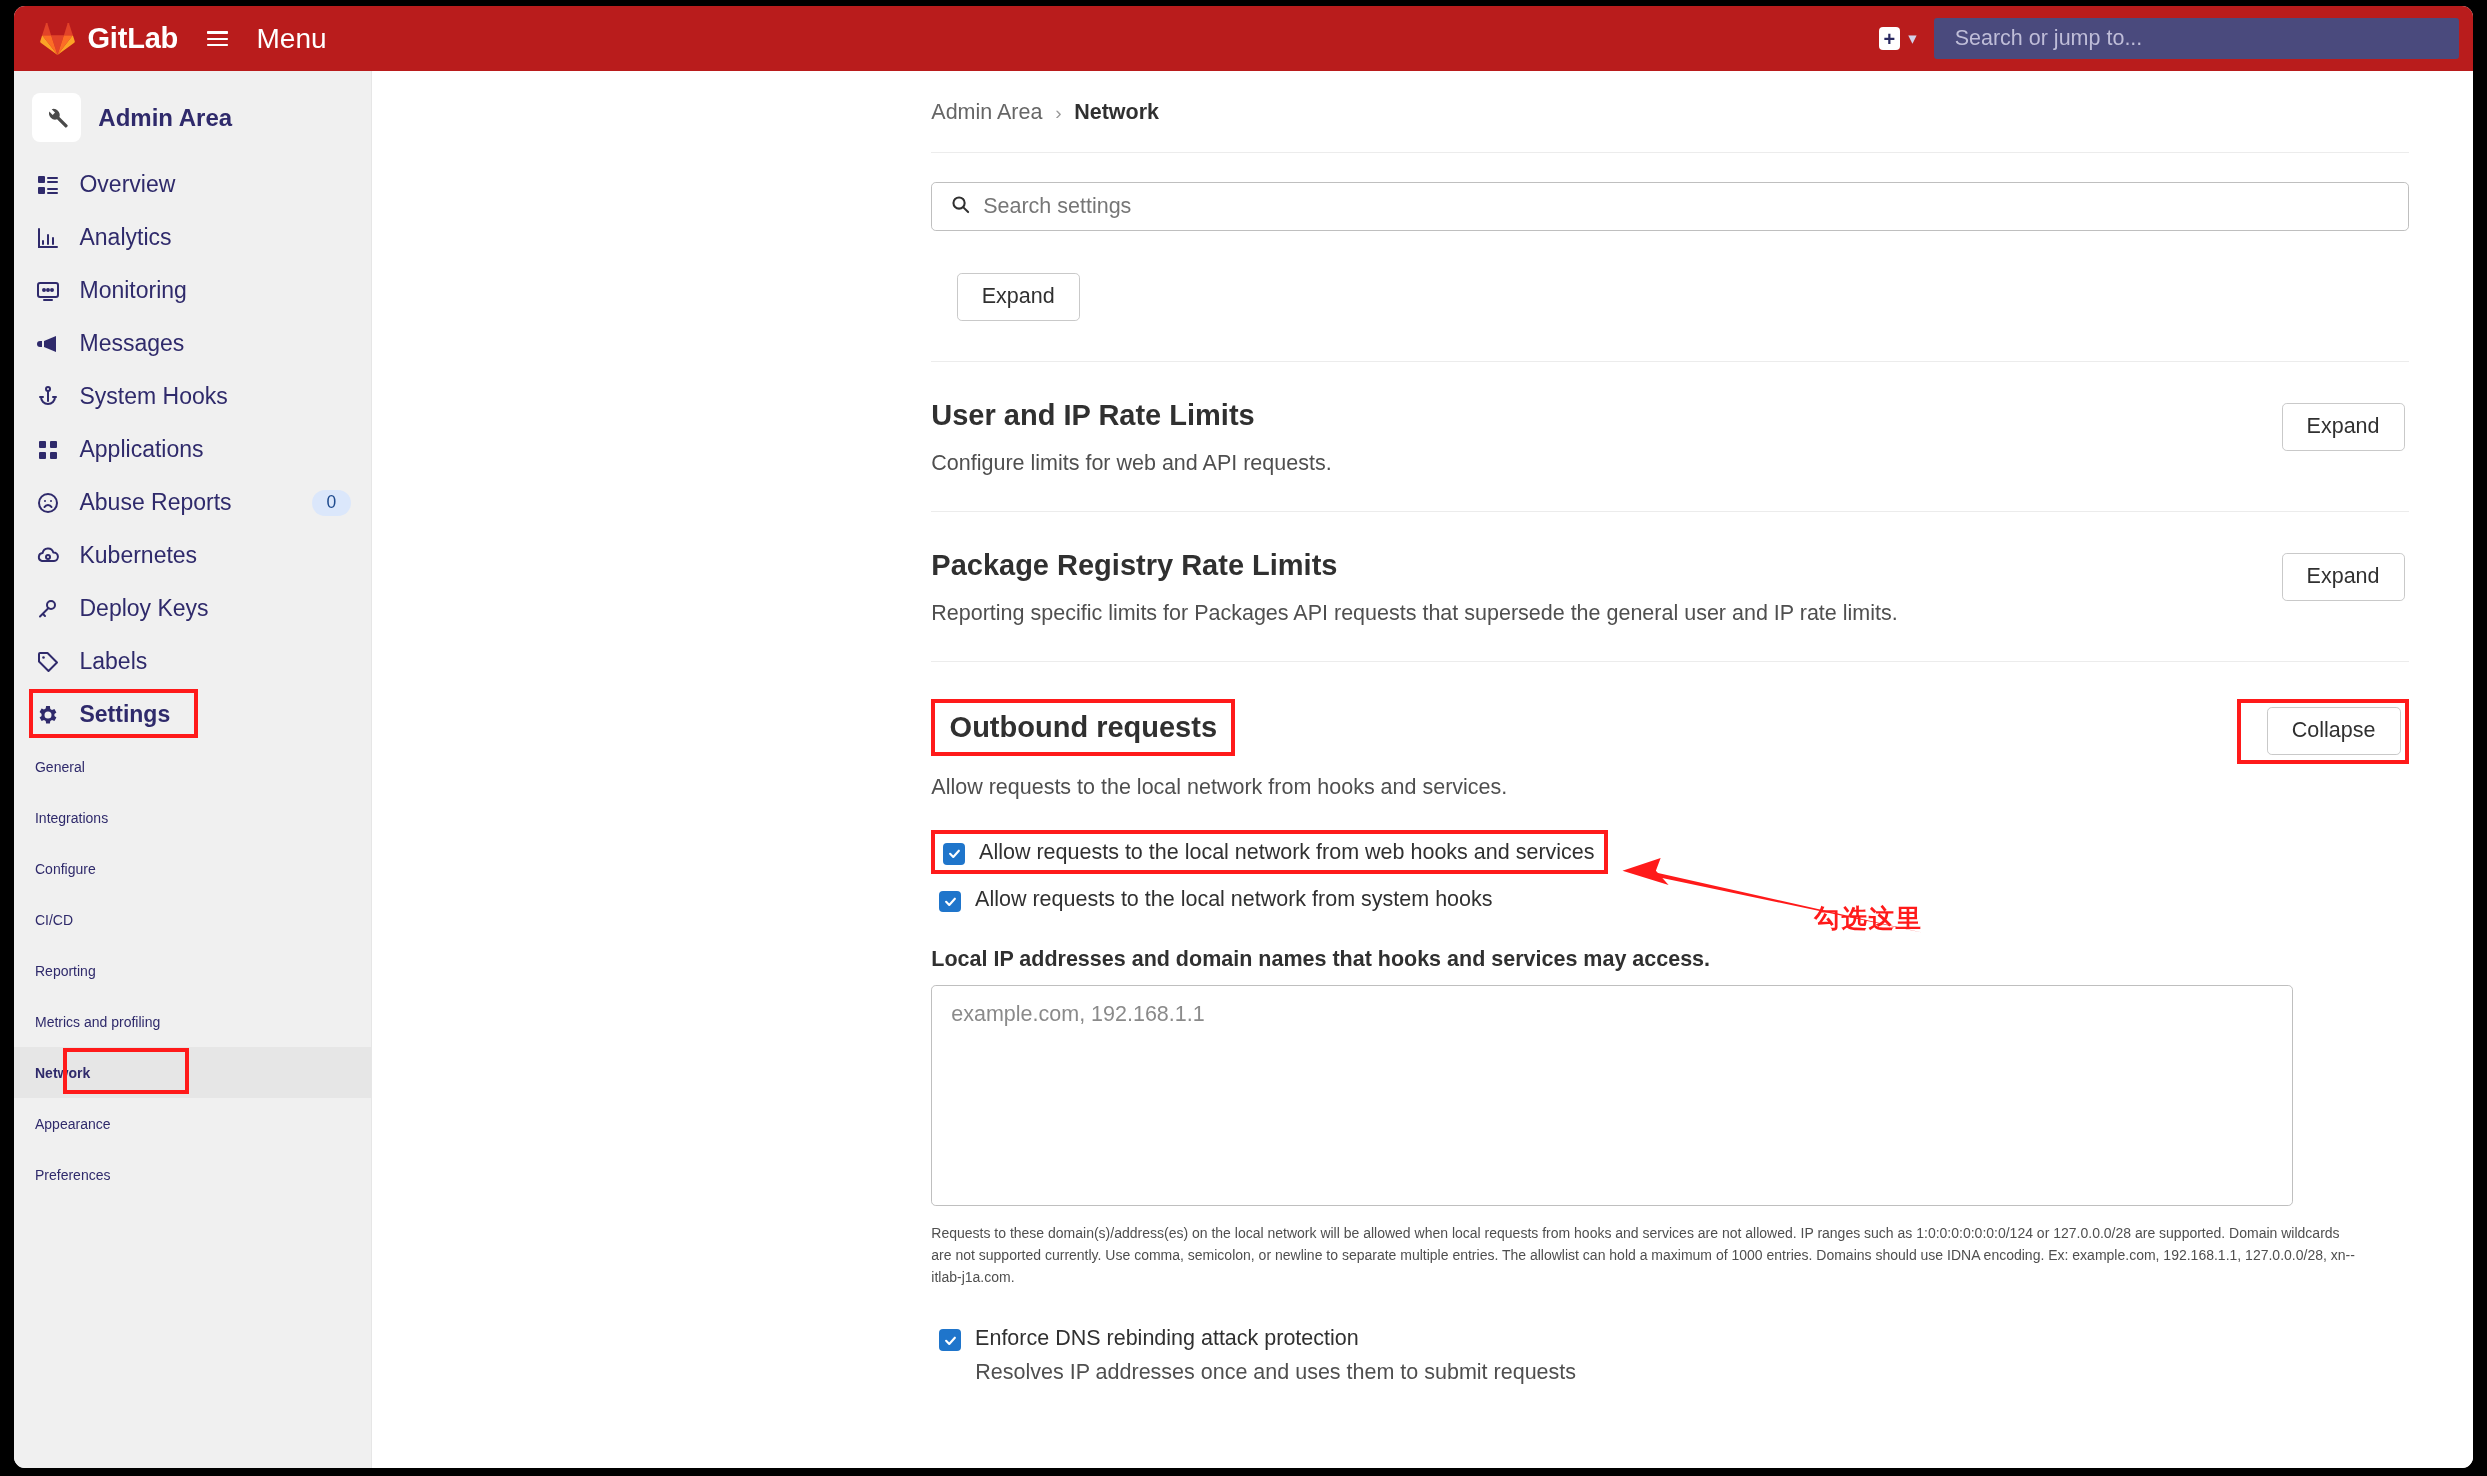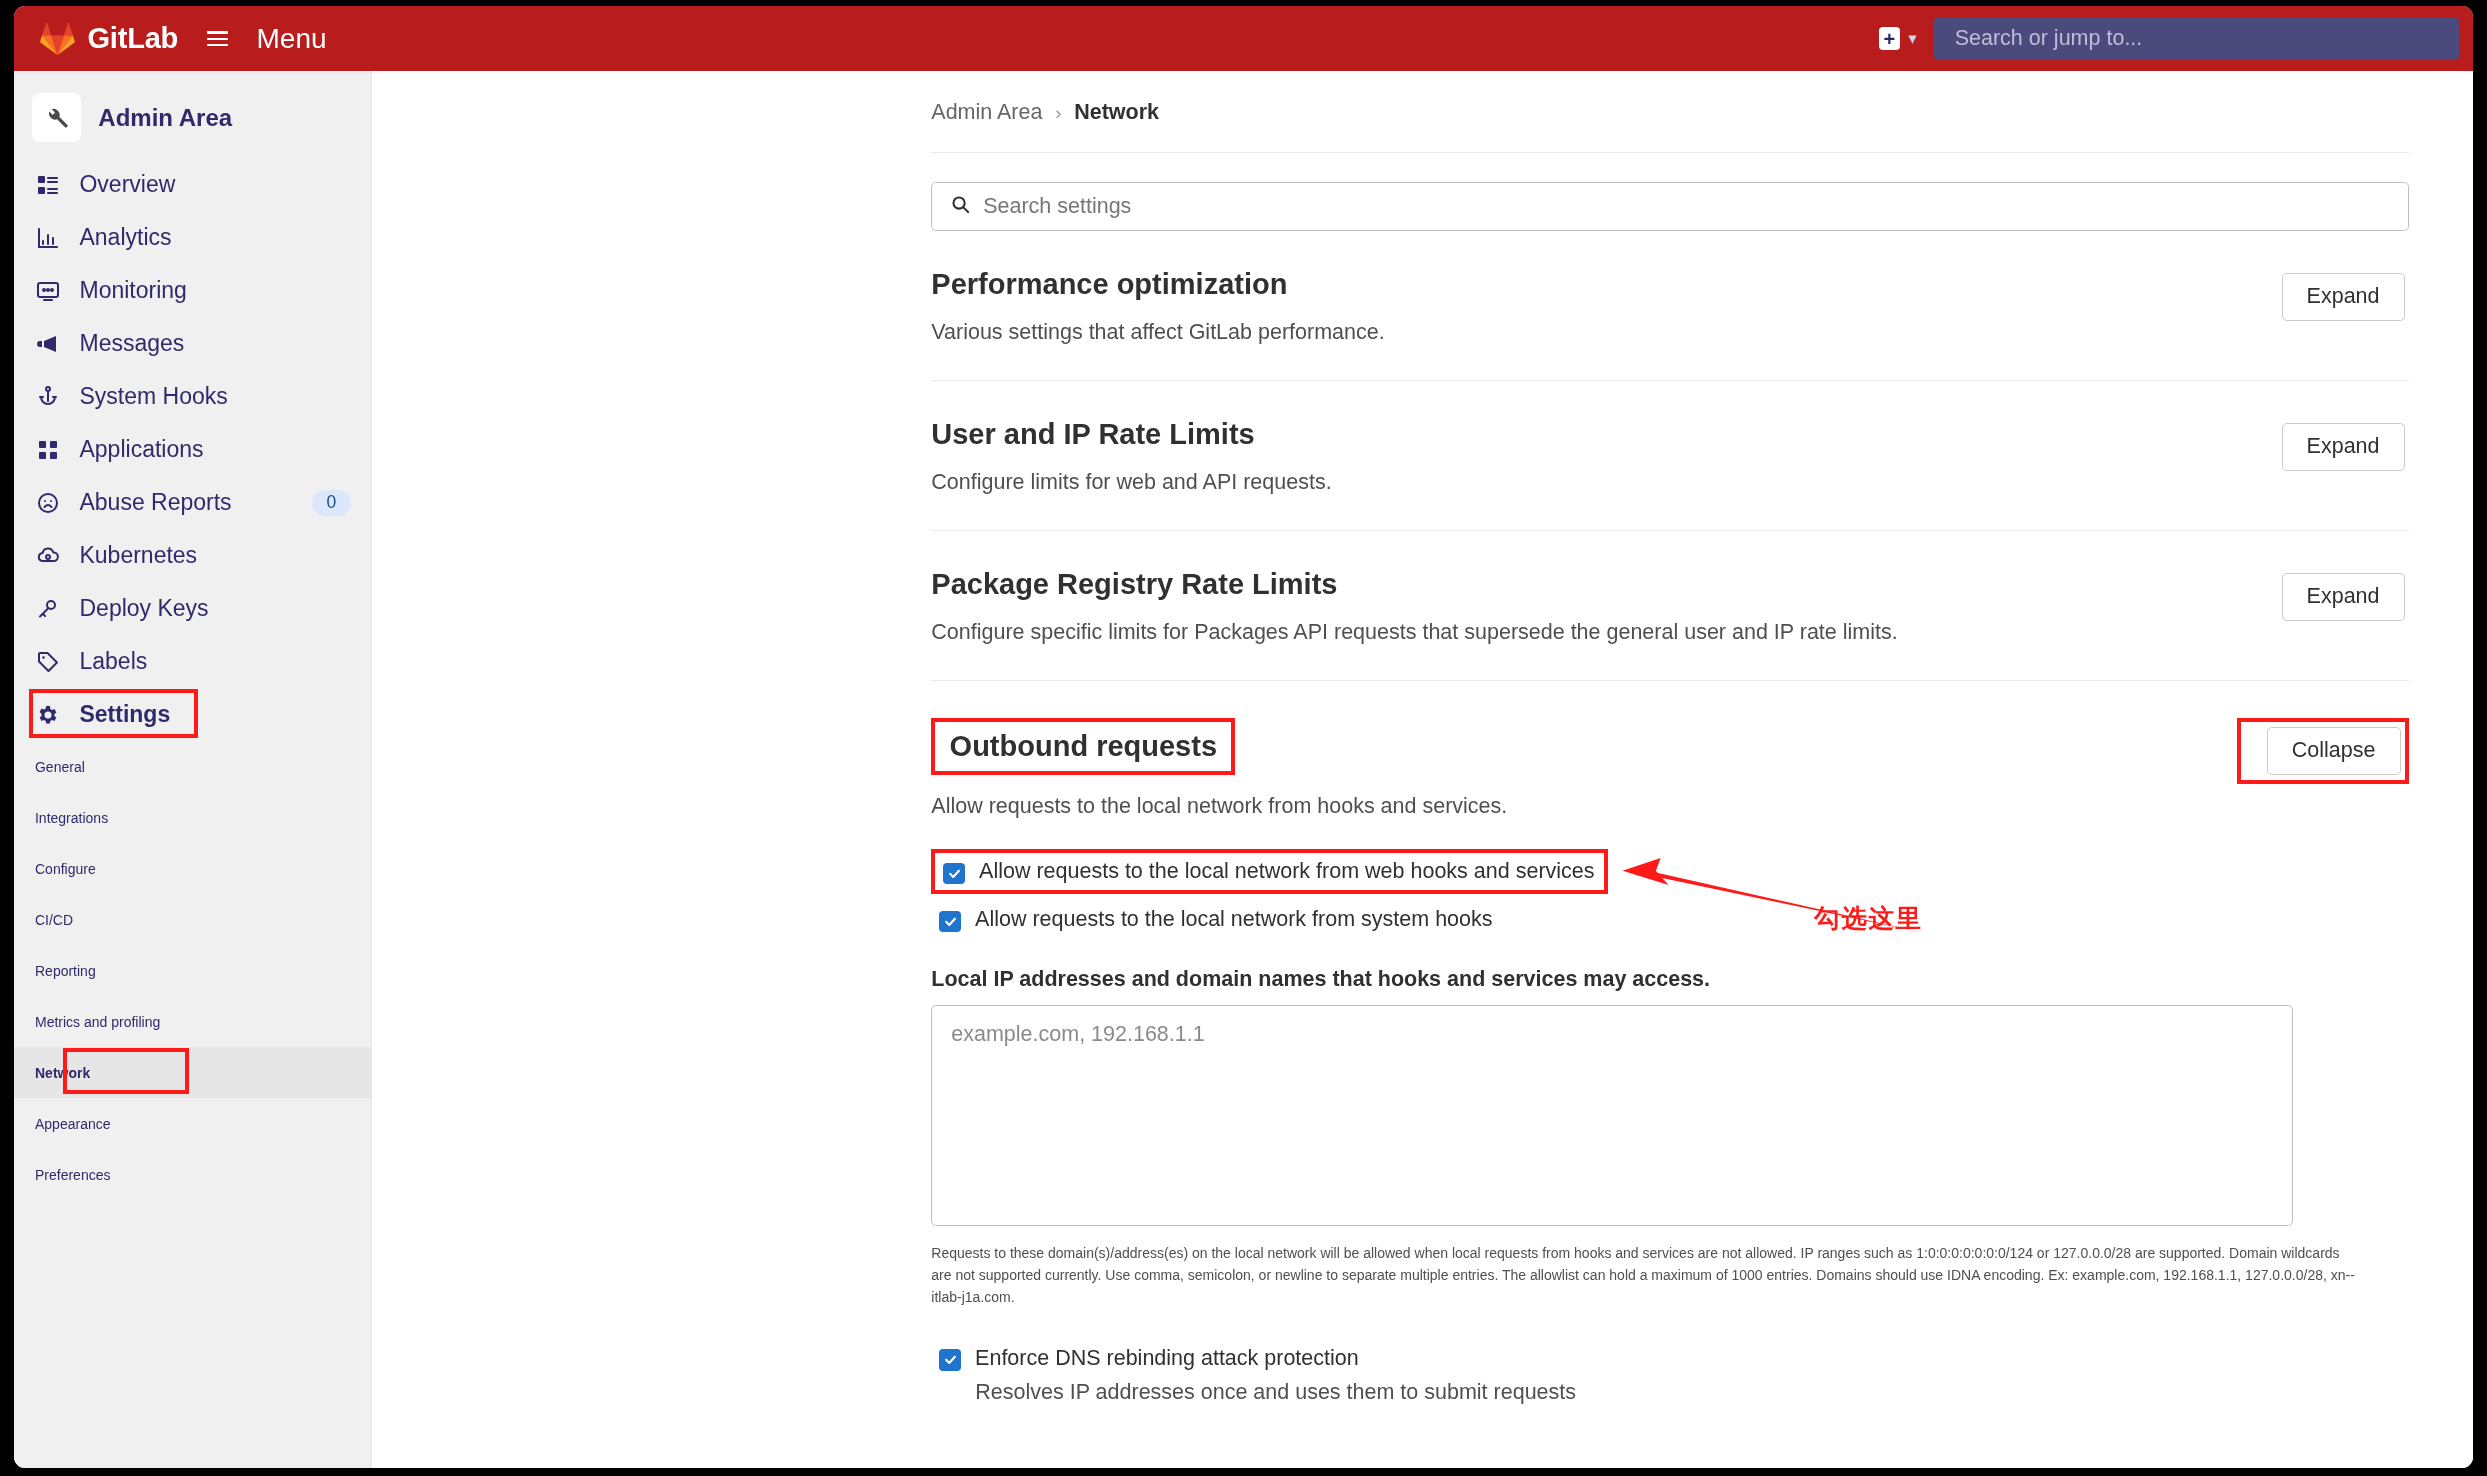--- a/index.html
+++ b/index.html
@@ -403,24 +403,20 @@
           <svg width="20.7" height="20.7" viewBox="0 0 24 24" fill="none" stroke="#303030" stroke-width="2.4" stroke-linecap="round">
             <circle cx="10.5" cy="10.5" r="6.5"></circle>
               <path d="M15.5 15.5L21 21"></path>
           </svg>
         </span>
         <span>Search settings</span>
       </div>
 
       <div class="section">
         <div class="sec-row">
-          <div class="sec-left">
-            <div class="sec-title">Performance optimization</div>
-            <div class="sec-desc">Various settings that affect GitLab performance.</div>
-          </div>
           <div class="btn-wrap">
             <button class="sec-btn">Expand</button>
           </div>
         </div>
       </div>
 
       <div class="section">
         <div class="sec-row">
           <div class="sec-left">
             <div class="sec-title">User and IP Rate Limits</div>
@@ -429,21 +425,21 @@
           <div class="btn-wrap">
             <button class="sec-btn">Expand</button>
           </div>
         </div>
       </div>
 
       <div class="section">
         <div class="sec-row">
           <div class="sec-left">
             <div class="sec-title">Package Registry Rate Limits</div>
-            <div class="sec-desc">Configure specific limits for Packages API requests that supersede the general user and IP rate limits.</div>
+            <div class="sec-desc">Reporting specific limits for Packages API requests that supersede the general user and IP rate limits.</div>
           </div>
           <div class="btn-wrap">
             <button class="sec-btn">Expand</button>
           </div>
         </div>
       </div>
 
       <div class="section">
         <div class="sec-row">
           <div class="sec-left">

